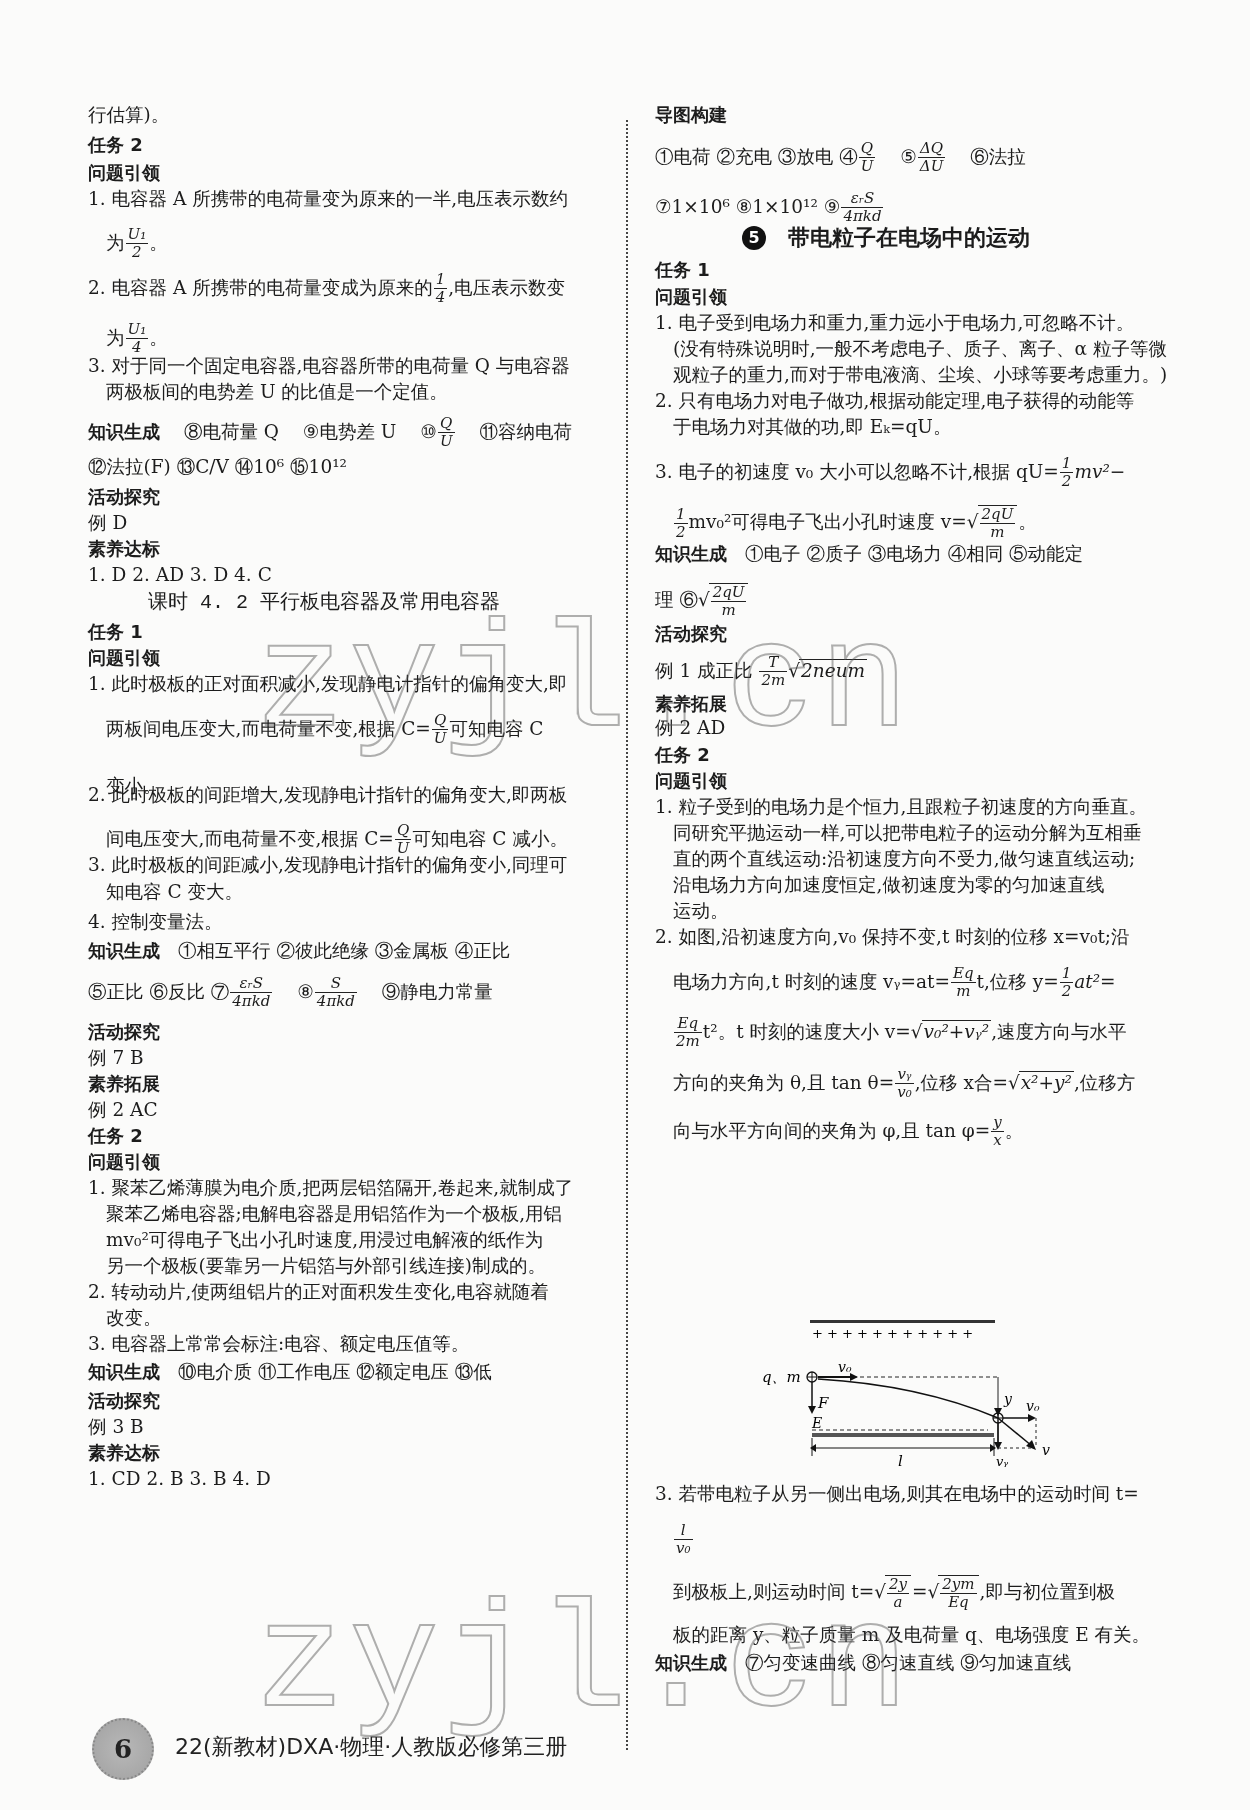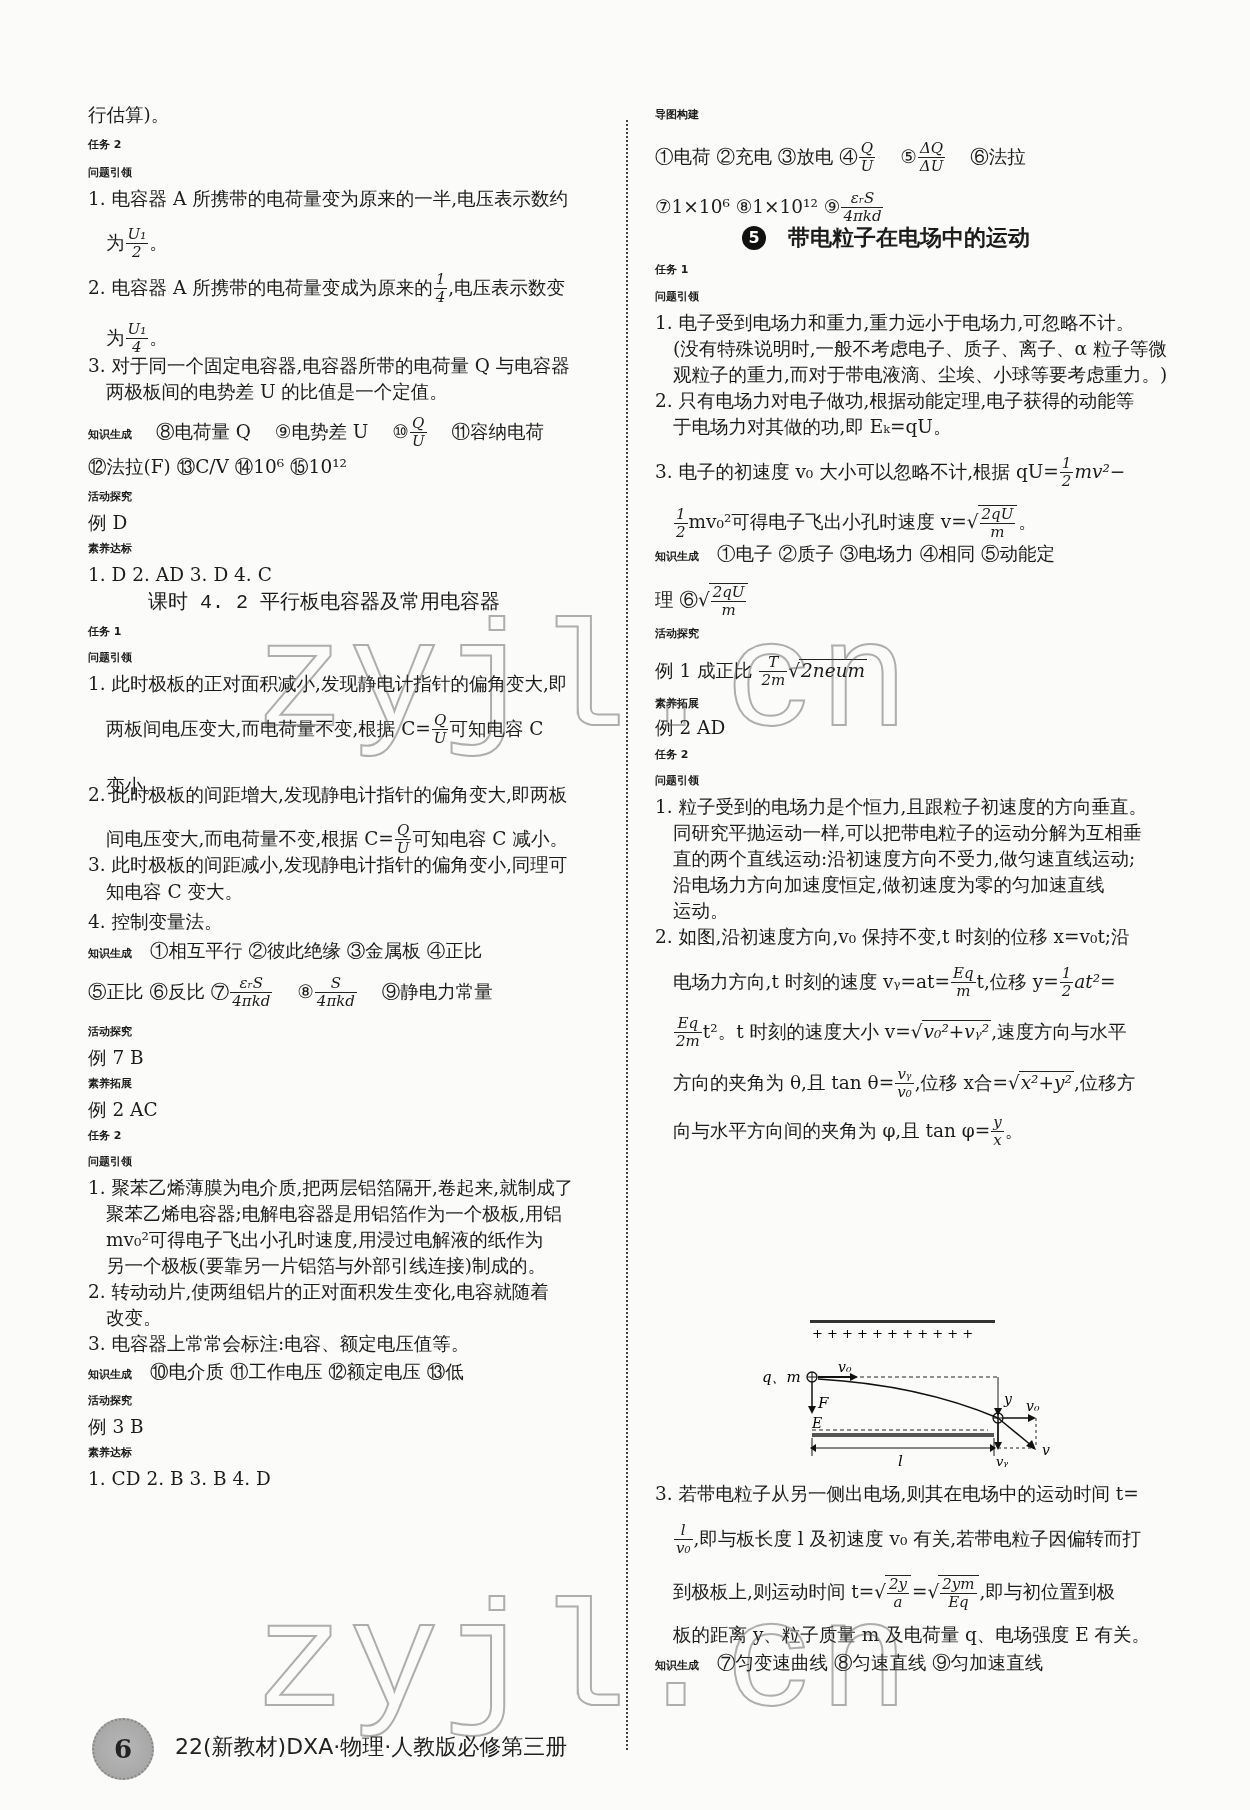--- a/index.html
+++ b/index.html
@@ -8,21 +8,21 @@
     font-family:"DejaVu Serif","Liberation Serif",serif; color:#1c1c1c;
   }
   .col { position:absolute; top:0; }
   .col-left { left:88px; width:520px; }
   .col-right { left:655px; width:500px; }
   .divider {
     position:absolute; left:626px; top:120px; height:1630px; width:0;
     border-left:2px dotted #444;
   }
   .ln { position:absolute; white-space:nowrap; font-size:18.5px; line-height:24px; }
-  .h { font-family:"DejaVu Sans","Liberation Sans",sans-serif; font-weight:bold; font-size:11px; }
+  .h { font-family:"DejaVu Sans","Liberation Sans",sans-serif; font-weight:bold; font-size:18px; }
   .ind { padding-left:18px; }
   .title { font-family:Liberation Mono, monospace; font-size:20px; }
   .chapter { font-family:"DejaVu Sans","Liberation Sans",sans-serif; font-weight:bold; font-size:22px; }
   .num-circle {
     display:inline-block; width:24px; height:24px; border-radius:50%; background:#111; color:#fff;
     text-align:center; line-height:24px; font-size:16px; margin-right:22px; vertical-align:2px;
   }
   .frac { display:inline-flex; flex-direction:column; vertical-align:middle; text-align:center; font-size:15px; line-height:17px; margin:0 1px; }
   .frac .n { border-bottom:1px solid #222; padding:0 2px; font-style:italic; }
   .frac .d { padding:0 2px; font-style:italic; }
@@ -300,21 +300,21 @@
   <text x="236" y="156" font-size="13">vᵧ</text>
   <text x="138" y="156" font-size="15">l</text>
 </svg>
 
 <div class="col col-right">
   <div class="ln" style="top:1482px">3. 若带电粒子从另一侧出电场,则其在电场中的运动时间 t=</div>
   <div class="ln ind" style="top:1522px">
     <span class="frac">
         <span class="n">l</span>
         <span class="d">v₀</span>
-      </span><span>,即与板长度 l 及初速度 v₀ 有关,若带电粒子因偏转而打</span>
+      </span>
   </div>
   <div class="ln ind" style="top:1575px">
     <span>到极板上,则运动时间 t=√</span><span class="frac sqrt">
         <span class="n">2y</span>
         <span class="d">a</span>
       </span><span>=√</span><span class="frac sqrt">
         <span class="n">2ym</span>
         <span class="d">Eq</span>
       </span><span>,即与初位置到极</span>
   </div>

